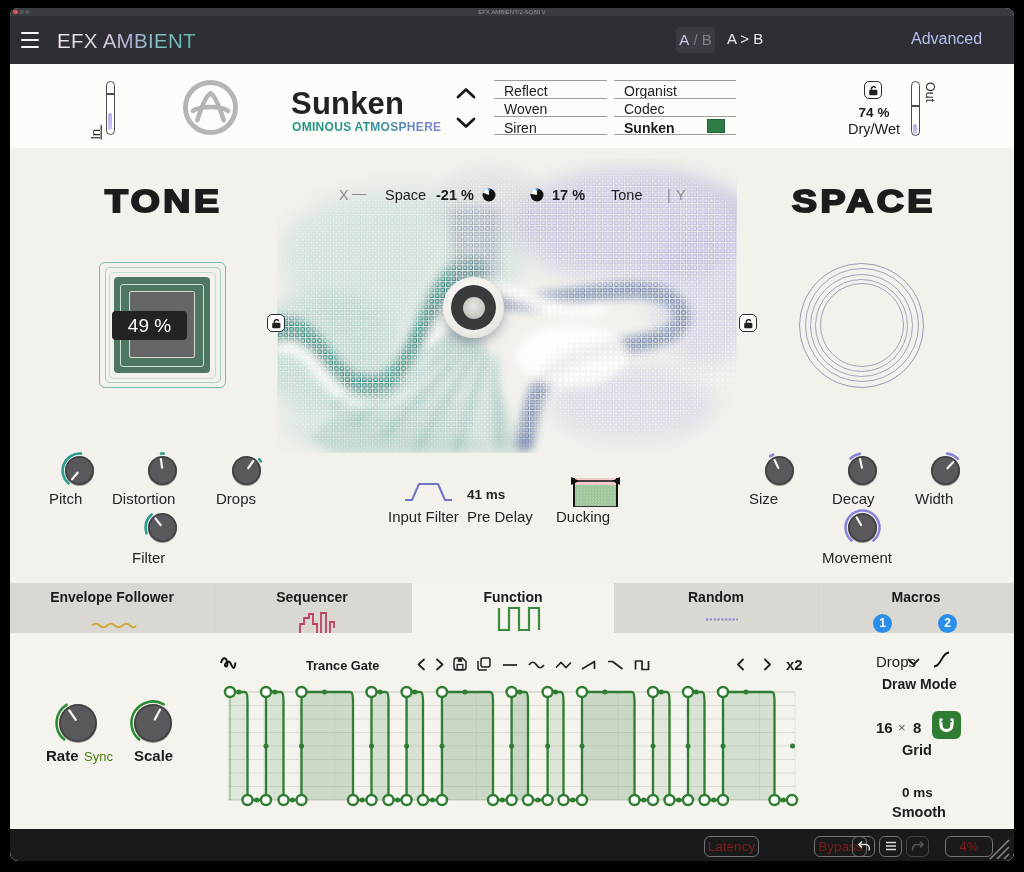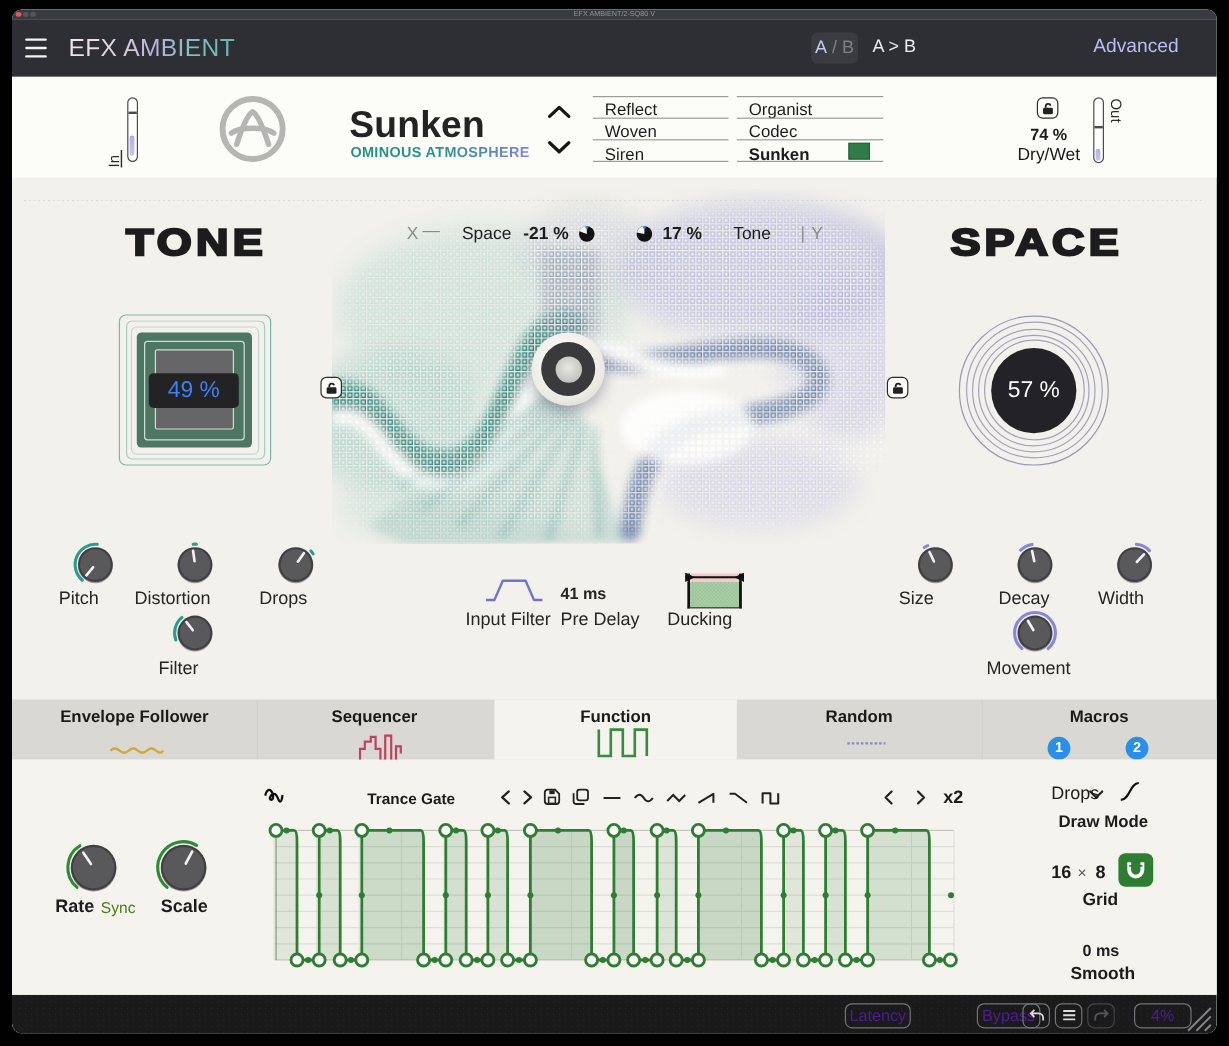--- a/index.html
+++ b/index.html
@@ -39,21 +39,21 @@
 #cknob .r2{position:absolute;left:19.5px;top:19.5px;width:22px;height:22px;border-radius:50%;background:radial-gradient(circle at 48% 42%,#e8e8e5,#b2b2af)}
 .klabel{position:absolute;font-size:15px;color:#252525;text-align:left;z-index:4}
 #tabbar{position:absolute;left:10px;top:583px;width:1004px;height:50px;background:#d9d8d3}
 .tablabel{position:absolute;top:6px;font-size:14px;font-weight:700;color:#1a1a1a;text-align:center}
 #activetab{position:absolute;left:402px;top:0;width:202px;height:50px;background:#f4f3ee}
 .tabsep{position:absolute;top:0;width:1px;height:50px;background:#d2d1cc}
 .macro{position:absolute;top:31px;width:19px;height:19px;border-radius:50%;background:#2b8ee8;color:#fff;font-size:12px;font-weight:700;text-align:center;line-height:19px}
 #fpanel{position:absolute;left:10px;top:633px;width:1004px;height:196px;background:#f4f3ee}
 .txt{position:absolute;font-size:15px;color:#1c1c1c;z-index:4}
 #botbar{position:absolute;left:10px;top:829px;width:1004px;height:32px;background:#1a1a1b;border-radius:0 0 8px 8px;background-image:radial-gradient(circle .7px at 1px 1px,#2c2c2e 50%,transparent 55%);background-size:5px 5px}
-.bbtn{position:absolute;height:21px;border:1.4px solid #73737a;border-radius:6px;color:#4c1d95;font-size:13.5px;text-align:center}
+.bbtn{position:absolute;height:21px;border:1.4px solid #73737a;border-radius:6px;color:#7f1d1d;font-size:13.5px;text-align:center}
 #dotline{position:absolute;left:20px;top:166px;width:984px;height:2px;background-image:radial-gradient(circle 1px at 1px 1px,#d8d7d0 60%,transparent 65%);background-size:4px 2px}
 </style></head>
 <body>
 <div id="win">
     <div id="page">
   <div id="titlebar">
     <div class="dot" style="left:3px;background:#df5660"></div>
     <div class="dot" style="left:9px;background:#55555a"></div>
     <div class="dot" style="left:15px;background:#55555a"></div>
   </div>
@@ -206,32 +206,31 @@
           <use href="#cols"></use>
         </g>
 <rect x="0" y="0" width="460" height="295" fill="url(#cells)" mask="url(#bandmask)"></rect>
 </svg>
   <div class="sq" style="left:99px;top:262px;width:127px;height:126px;border:1px solid #7db7a9;border-radius:6px"></div>
   <div class="sq" style="left:104.5px;top:267px;width:116px;height:116px;border:1px solid #a8cdc3;border-radius:5px"></div>
   <div class="sq" style="left:109px;top:271.5px;width:107px;height:107px;border:1px solid #c2dad2;border-radius:5px"></div>
   <div class="sq" style="left:114px;top:277px;width:96px;height:96px;background:#4d7763;border-radius:4px"></div>
   <div class="sq" style="left:120px;top:283.5px;width:84px;height:83px;border:1px solid #cfe0d5;border-radius:3px"></div>
   <div class="sq" style="left:129px;top:291px;width:66px;height:67px;background:#666668;border:1px solid #d8d8d4;border-radius:2px"></div>
-  <div class="sq" style="left:124px;top:310.5px;width:75px;height:29px;background:#232325;border-radius:4px;color:#3b82f6;text-align:center;line-height:29px;font-size:19px">49 %</div>
+  <div class="sq" style="left:112px;top:310.5px;width:75px;height:29px;background:#232325;border-radius:4px;color:#ffffff;text-align:center;line-height:29px;font-size:19px">49 %</div>
   <div class="lockbox" style="left:267px;top:314px;background:#fcfcf9;z-index:5"></div>
 <svg style="position:absolute;left:270.5px;top:317.5px;z-index:6" width="11" height="11">
         <rect x="1.2" y="4.8" width="8.2" height="5.4" rx="1.2" fill="#222"></rect>
         <path d="M3.4 4.8 V3.6 A2.1 2.1 0 0 1 7.5 3.1" fill="none" stroke="#222" stroke-width="1.5"></path>
       </svg>
   <div class="circ" style="left:799px;top:262.5px;width:125px;height:125px;border:1px solid #9a99b5"></div>
   <div class="circ" style="left:804.5px;top:268px;width:114px;height:114px;border:1px solid #a3a2bc"></div>
   <div class="circ" style="left:810px;top:273.5px;width:103px;height:103px;border:1px solid #a3a2bc"></div>
   <div class="circ" style="left:815px;top:278.5px;width:93px;height:93px;border:1px solid #a3a2bc"></div>
   <div class="circ" style="left:819.5px;top:283px;width:84px;height:84px;border:1px solid #a3a2bc"></div>
-  <div class="circ" style="left:826px;top:289.5px;width:71px;height:71px;background:#232227;color:#fff;text-align:center;line-height:71px;font-size:19px">57 %</div>
   <div class="lockbox" style="left:739px;top:314px;background:#fcfcf9;z-index:5"></div>
 <svg style="position:absolute;left:742.5px;top:317.5px;z-index:6" width="11" height="11">
         <rect x="1.2" y="4.8" width="8.2" height="5.4" rx="1.2" fill="#222"></rect>
         <path d="M3.4 4.8 V3.6 A2.1 2.1 0 0 1 7.5 3.1" fill="none" stroke="#222" stroke-width="1.5"></path>
       </svg>
   <div id="cknob">
         <div class="r1"></div>
         <div class="r2"></div>
       </div>
   <svg style="position:absolute;left:58.5px;top:449.5px;z-index:4" width="41.0" height="41.0">

